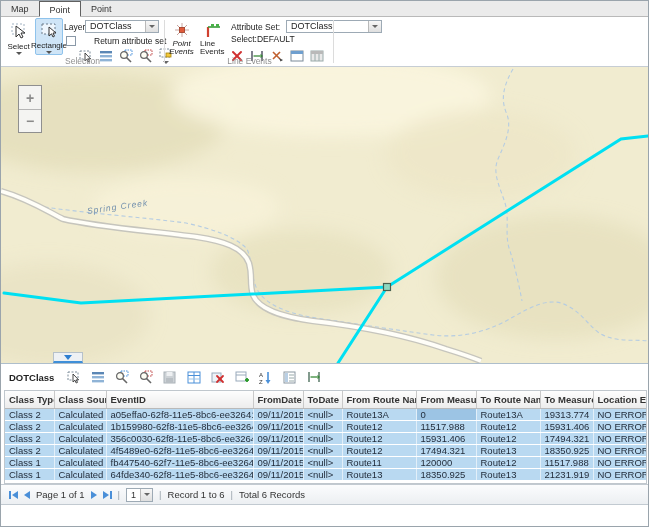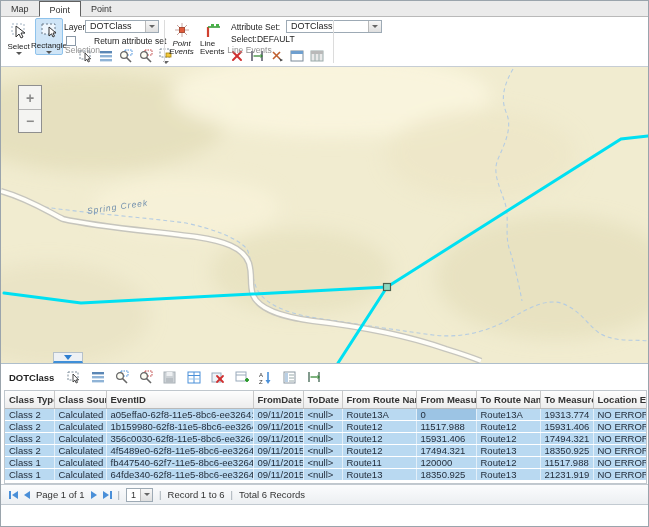--- a/index.html
+++ b/index.html
@@ -7,21 +7,21 @@
   .window{ position:relative; width:649px; height:527px; border:1px solid #9aa4ac; background:#fff; overflow:hidden; }
 
   
   .tabbar{ position:absolute; top:0; left:0; right:0; height:16px; background:#ebebeb; border-bottom:1px solid #b9b9b9; display:flex; align-items:flex-end; padding-left:0; }
   .rtab{ font-size:9px; color:#333; padding:2px 10px 1px 10px; height:15px; line-height:12px; cursor:default; }
   .rtab.active{ background:#fff; border:1px solid #606060; border-bottom:1px solid #fff; margin-bottom:-1px; height:16px; }
 
   
   .ribbon{ position:absolute; top:16px; left:0; right:0; height:50px; background:#fff; border-bottom:1px solid #c6cdd4; }
   .vsep{ position:absolute; top:3px; bottom:3px; width:1px; background:#dcdcdc; }
-  .group-label{ position:absolute; bottom:11px; font-size:8.5px; color:#8f8f8f; text-align:center; }
+  .group-label{ position:absolute; bottom:0; font-size:8.5px; color:#8f8f8f; text-align:center; }
   .bigbtn{ position:absolute; display:flex; flex-direction:column; align-items:center; justify-content:flex-start; font-size:8px; color:#222; border:1px solid transparent; border-radius:2px; padding-top:2px; }
   .bigbtn.active{ background:#cfe5f7; border-color:#8fc3ec; }
   .caret{ width:0; height:0; border-left:3px solid transparent; border-right:3px solid transparent; border-top:3px solid #555; margin-top:1px; }
   .lbl9{ font-size:8.5px; color:#222; }
   .combo{ display:flex; align-items:stretch; background:#fff; border:1px solid #9daab5; height:13px; }
   .combo .val{ font-size:9px; color:#222; padding:0 4px; line-height:11px; flex:1; white-space:nowrap; overflow:hidden;}
   .combo .arr{ width:13px; background:linear-gradient(#f7f7f7,#dfdfdf); border-left:1px solid #b9b9b9; display:flex; align-items:center; justify-content:center; }
   .combo .arr::after{ content:""; width:0;height:0;border-left:3px solid transparent;border-right:3px solid transparent;border-top:3px solid #666; }
   .checkbox{ width:10px; height:10px; background:#fff; border:1px solid #8a99a8; display:inline-block; }
   .miniicons{ position:absolute; display:flex; gap:4px; align-items:center; }

